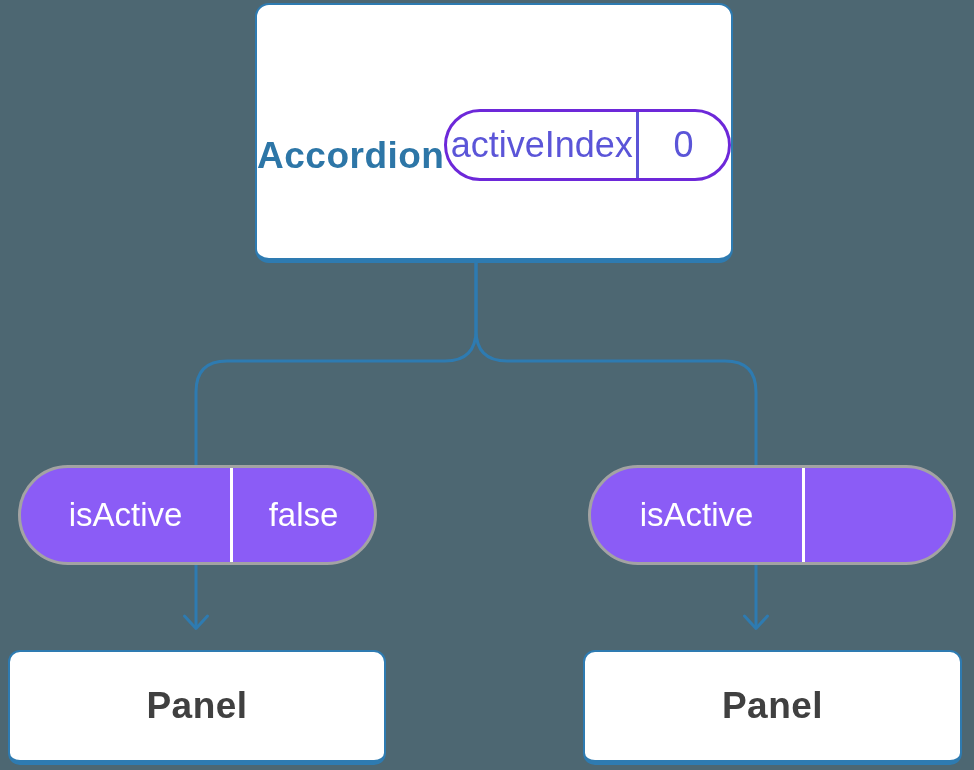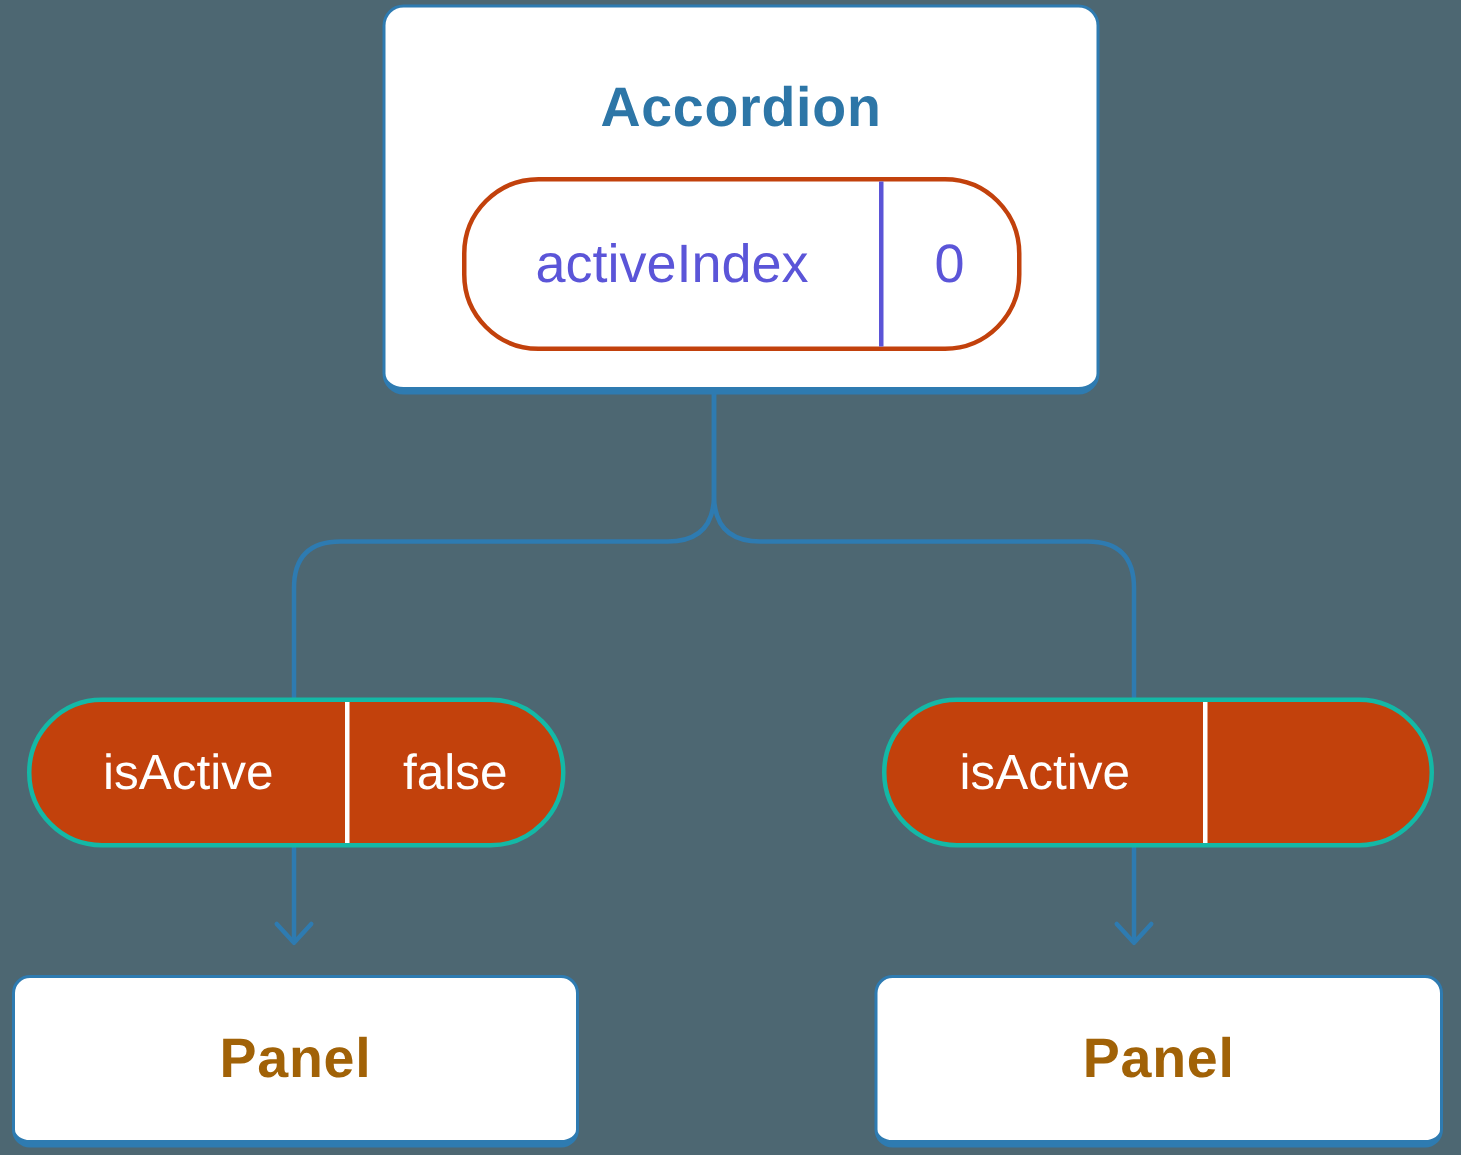--- a/index.html
+++ b/index.html
@@ -28,56 +28,56 @@
     background: #ffffff;
     border: 2px solid #2e7bb1;
     border-bottom-width: 5px;
     box-sizing: border-box;
   }
   .root-node {
     left: 255px; top: 3px;
     width: 478px; height: 260px;
     border-radius: 14px;
     display: flex;
-    flex-direction: column;
+    flex-direction: row;
     align-items: center;
   }
   .root-title {
     margin-top: 48px;
     font-size: 37px;
     line-height: 38px;
     font-weight: 700;
     color: #2d76a7;
     letter-spacing: 0.5px;
   }
   .state-pill {
     margin-top: 27px;
-    width: 373px; height: 116px;
+    width: 373px; height: 72px;
     box-sizing: border-box;
-    border: 3px solid #c2410c;
+    border: 3px solid #6d28d9;
     border-radius: 51px;
     display: flex;
     align-items: stretch;
     color: #5b55d8;
     font-size: 36px;
   }
   .state-pill .cell {
     display: flex;
     align-items: center;
     justify-content: center;
   }
   .state-pill .name { flex: 1; }
   .state-pill .value {
     width: 89px;
     border-left: 3px solid #5b54d7;
   }
   .prop-pill {
     position: absolute;
-    background: #c2410c;
-    border: 3px solid #14b8a6;
+    background: #8b5cf6;
+    border: 3px solid #a3a3a3;
     border-radius: 50px;
     box-sizing: border-box;
     display: flex;
     align-items: stretch;
     color: #ffffff;
     font-size: 33px;
   }
   .prop-pill .cell {
     display: flex;
     align-items: center;
@@ -89,21 +89,21 @@
   .prop-pill-left .name  { width: 209px; }
   .prop-pill-right { left: 588px; top: 465px; width: 368px; height: 100px; }
   .prop-pill-right .name { width: 211px; }
   .panel-node {
     border-radius: 12px;
     display: flex;
     align-items: center;
     justify-content: center;
     font-size: 37px;
     font-weight: 700;
-    color: #a16207;
+    color: #404040;
     letter-spacing: 0.5px;
   }
   .panel-left  { left: 8px;   top: 650px; width: 378px; height: 115px; }
   .panel-right { left: 583px; top: 650px; width: 379px; height: 115px; }
 </style>
 </head>
 <body>
 
 <div class="stage">
 

